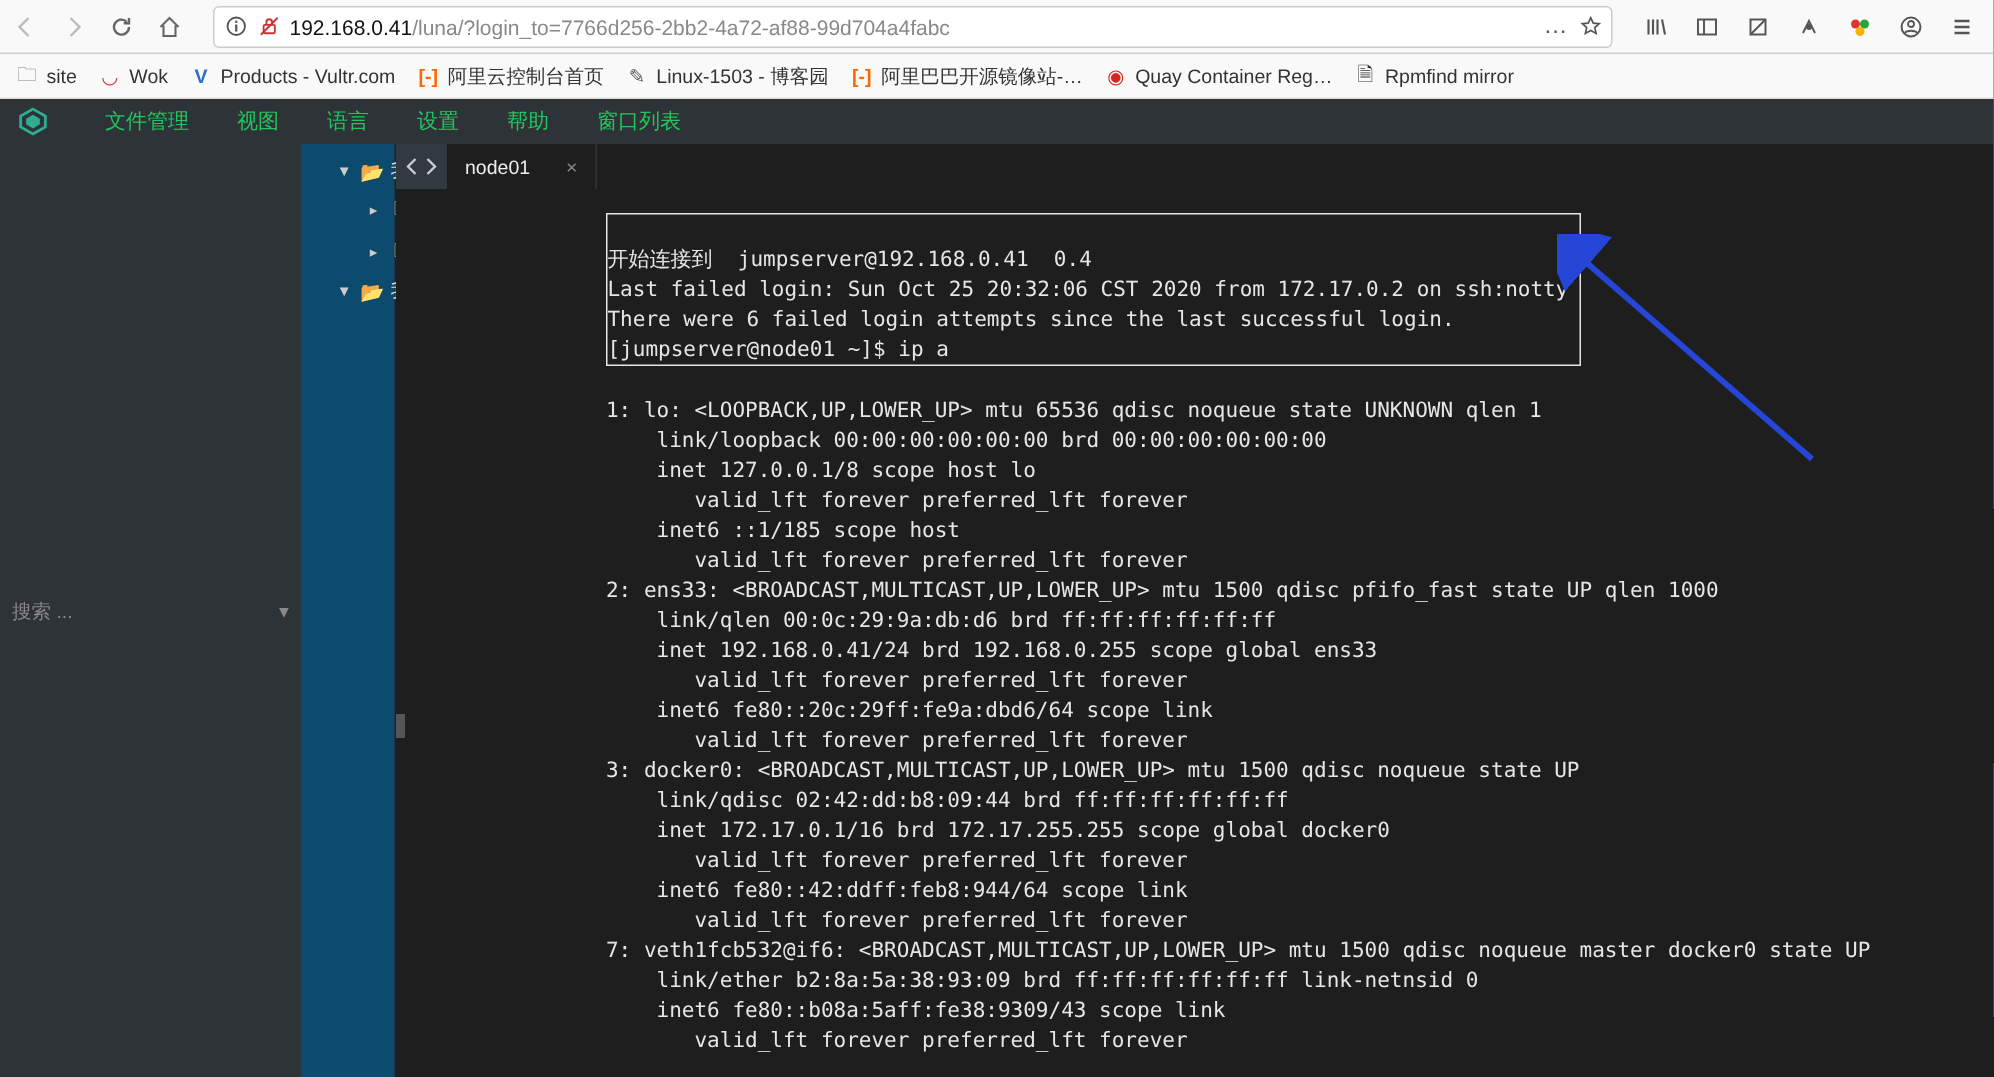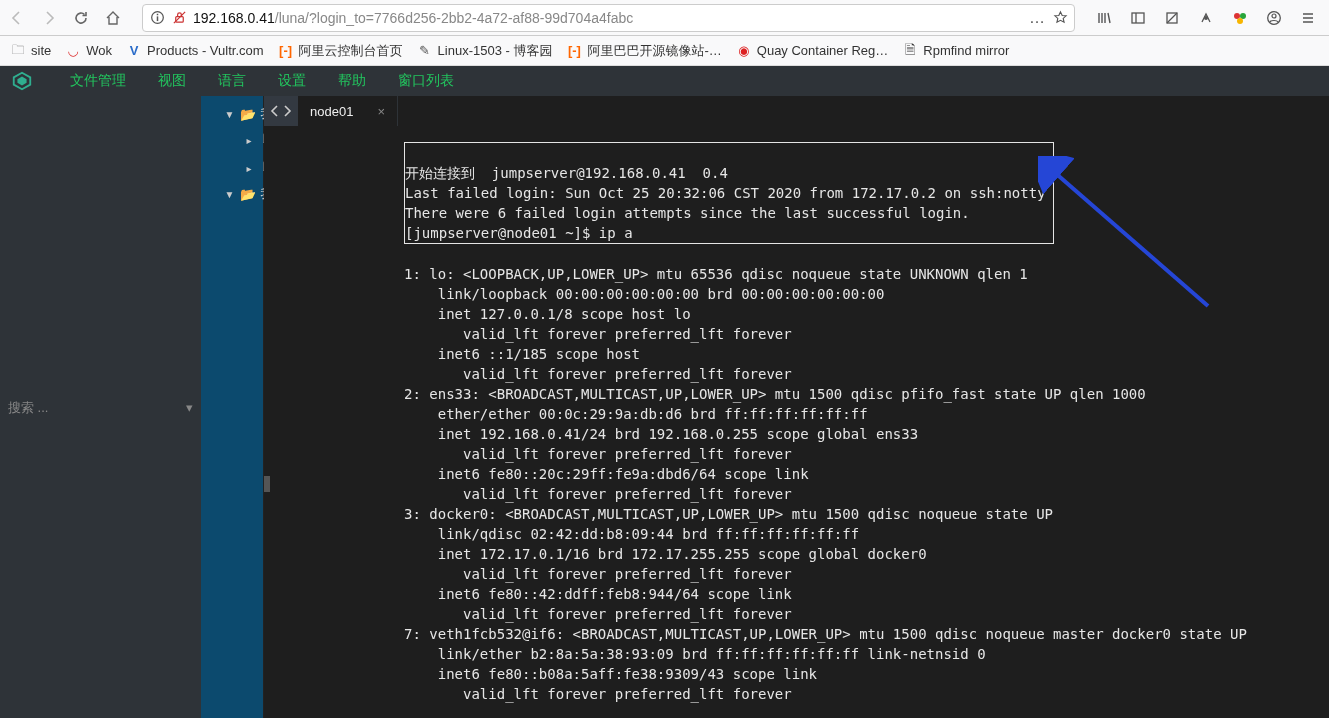--- a/index.html
+++ b/index.html
@@ -274,21 +274,21 @@
 <span class="term-line">Last failed login: Sun Oct 25 20:32:06 CST 2020 from 172.17.0.2 on ssh:notty</span>
 <span class="term-line">There were 6 failed login attempts since the last successful login.</span>
 <span class="term-line">[jumpserver@node01 ~]$ ip a</span></div>
 <span class="term-line">1: lo: &lt;LOOPBACK,UP,LOWER_UP&gt; mtu 65536 qdisc noqueue state UNKNOWN qlen 1</span>
 <span class="term-line">    link/loopback 00:00:00:00:00:00 brd 00:00:00:00:00:00</span>
 <span class="term-line">    inet 127.0.0.1/8 scope host lo</span>
 <span class="term-line">       valid_lft forever preferred_lft forever</span>
 <span class="term-line">    inet6 ::1/185 scope host</span>
 <span class="term-line">       valid_lft forever preferred_lft forever</span>
 <span class="term-line">2: ens33: &lt;BROADCAST,MULTICAST,UP,LOWER_UP&gt; mtu 1500 qdisc pfifo_fast state UP qlen 1000</span>
-<span class="term-line">    ether/ether 00:0c:29:9a:db:d6 brd ff:ff:ff:ff:ff:ff</span>
+<span class="term-line">    link/qlen 00:0c:29:9a:db:d6 brd ff:ff:ff:ff:ff:ff</span>
 <span class="term-line">    inet 192.168.0.41/24 brd 192.168.0.255 scope global ens33</span>
 <span class="term-line">       valid_lft forever preferred_lft forever</span>
 <span class="term-line">    inet6 fe80::20c:29ff:fe9a:dbd6/64 scope link</span>
 <span class="term-line">       valid_lft forever preferred_lft forever</span>
 <span class="term-line">3: docker0: &lt;BROADCAST,MULTICAST,UP,LOWER_UP&gt; mtu 1500 qdisc noqueue state UP</span>
 <span class="term-line">    link/qdisc 02:42:dd:b8:09:44 brd ff:ff:ff:ff:ff:ff</span>
 <span class="term-line">    inet 172.17.0.1/16 brd 172.17.255.255 scope global docker0</span>
 <span class="term-line">       valid_lft forever preferred_lft forever</span>
 <span class="term-line">    inet6 fe80::42:ddff:feb8:944/64 scope link</span>
 <span class="term-line">       valid_lft forever preferred_lft forever</span>

